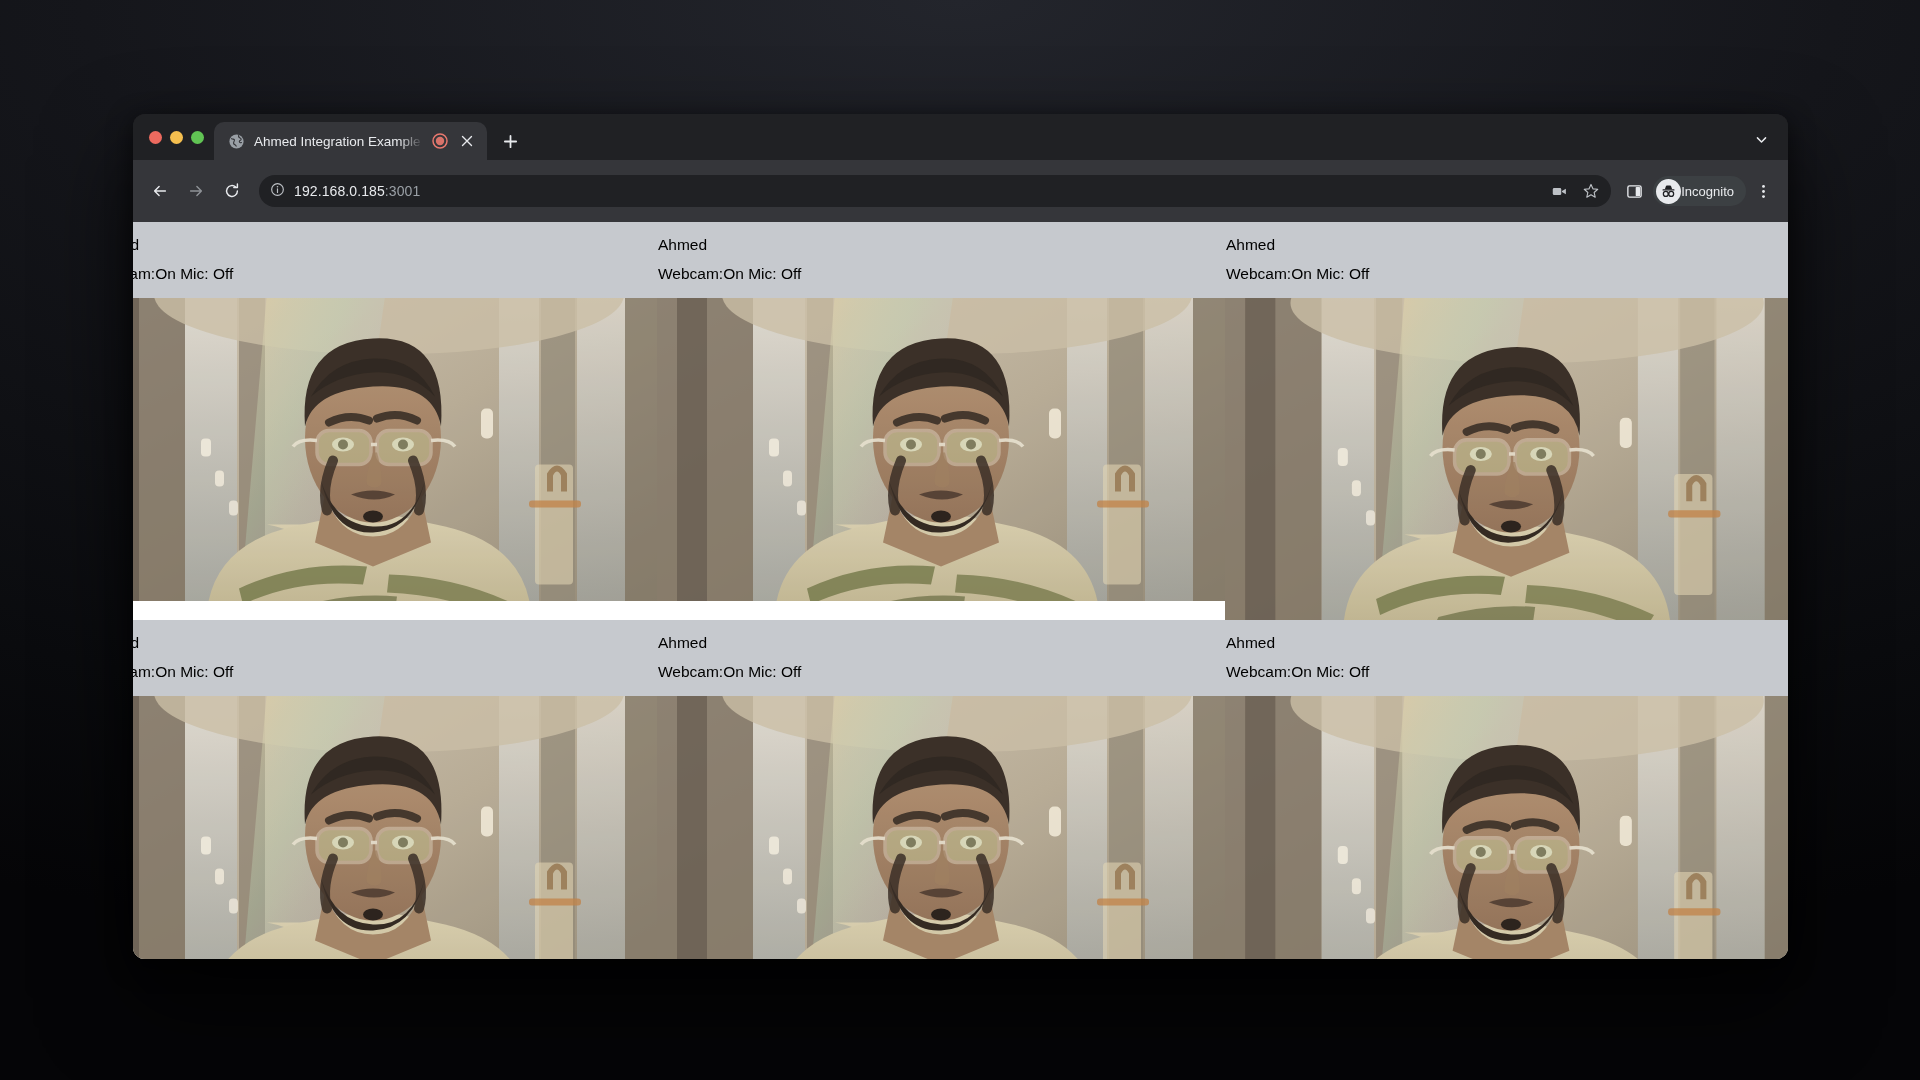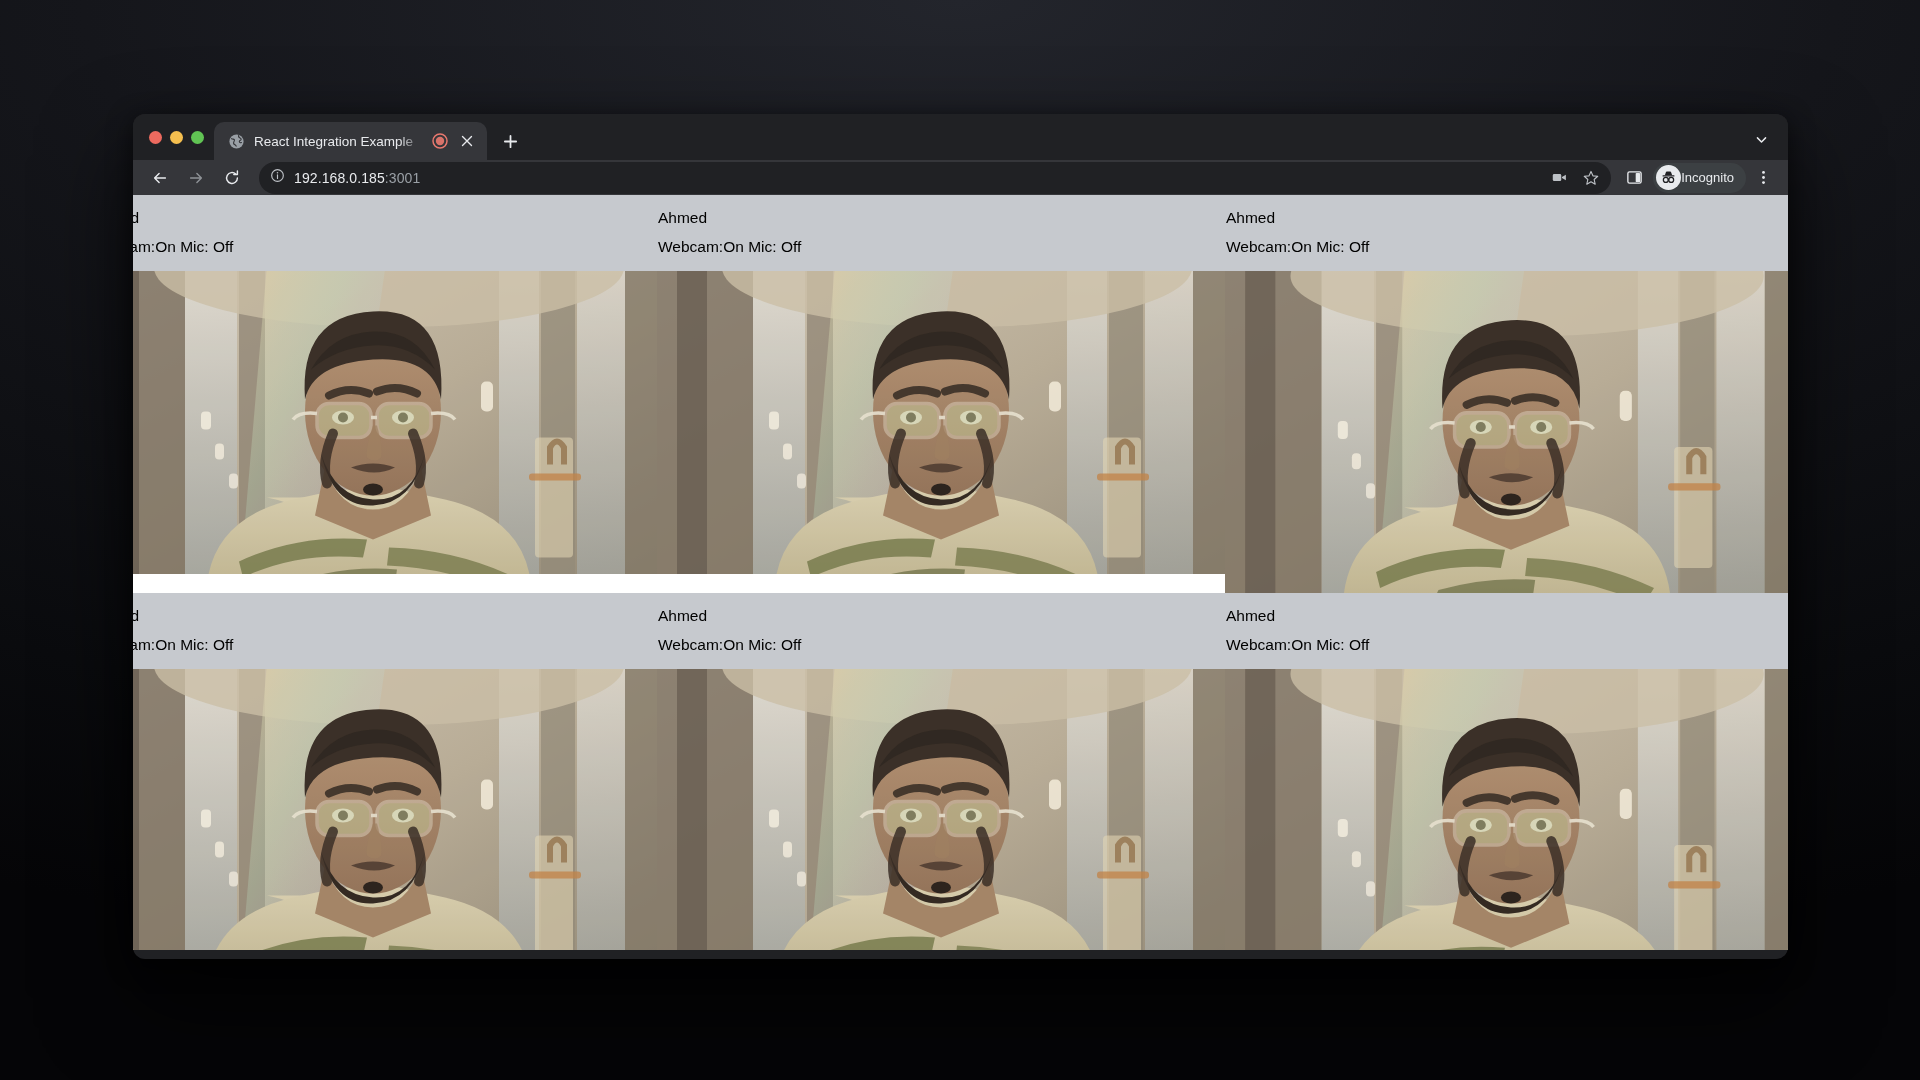--- a/index.html
+++ b/index.html
@@ -38,21 +38,21 @@
     font-size:13.5px; color:#e8eaed; white-space:nowrap; overflow:hidden;
     flex:1 1 auto; -webkit-mask-image:linear-gradient(90deg,#000 86%,transparent 100%);
             mask-image:linear-gradient(90deg,#000 86%,transparent 100%);
   }
   .tab-rec{ width:16px; height:16px; flex:0 0 auto; }
   .tab-close{ width:20px; height:20px; flex:0 0 auto; display:flex; align-items:center; justify-content:center; border-radius:50%; }
   .newtab{ width:30px; height:30px; margin:0 0 4px 8px; display:flex; align-items:center; justify-content:center; border-radius:50%; }
   .tabsearch{ position:absolute; right:14px; top:12px; width:26px; height:26px; display:flex; align-items:center; justify-content:center; }
   
   .toolbar{
-    height:35px; background:#35363a; display:flex; align-items:center;
+    height:62px; background:#35363a; display:flex; align-items:center;
     gap:2px; padding:0 10px;
   }
   .navbtn{ width:34px; height:34px; border-radius:50%; display:flex; align-items:center; justify-content:center; flex:0 0 auto; }
   .omnibox{
     flex:1 1 auto; height:32px; margin:0 6px 0 8px; background:#202124;
     border-radius:16px; display:flex; align-items:center; padding:0 6px 0 11px; gap:9px;
     position:relative;
   }
   .omni-url{ font-size:14px; color:#e8eaed; letter-spacing:.1px; flex:1 1 auto; white-space:nowrap; }
   .omni-url .port{ color:#9aa0a6; }
@@ -99,21 +99,21 @@
         <div class="dot g"></div>
       </div>
 
       <div class="tab">
         <span class="tab-fav">
           <svg viewBox="0 0 24 24" width="17" height="17">
             <circle cx="12" cy="12" r="10" fill="#9aa0a6"></circle>
             <path d="M5 8c2 1 3 .5 4 1.5S7 13 8 15s3 1.5 3.5 3.5M15 3.5c-.5 2 .5 3 2 3.5s2 2 1 3-2 .5-2 2 1.5 2 3 1.5" fill="none" stroke="#35363a" stroke-width="1.6" stroke-linecap="round"></path>
           </svg>
         </span>
-        <span class="tab-title">React Integration Example</span>
+        <span class="tab-title">Ahmed Integration Example</span>
         <span class="tab-rec">
           <svg viewBox="0 0 16 16" width="16" height="16">
             <circle cx="8" cy="8" r="7" fill="none" stroke="#e8786e" stroke-width="1.5"></circle>
             <circle cx="8" cy="8" r="4.2" fill="#d9736a"></circle>
           </svg>
         </span>
         <span class="tab-close">
           <svg viewBox="0 0 16 16" width="12" height="12">
             <path d="M2 2 L14 14 M14 2 L2 14" stroke="#e8eaed" stroke-width="1.8" stroke-linecap="round"></path>
           </svg>

